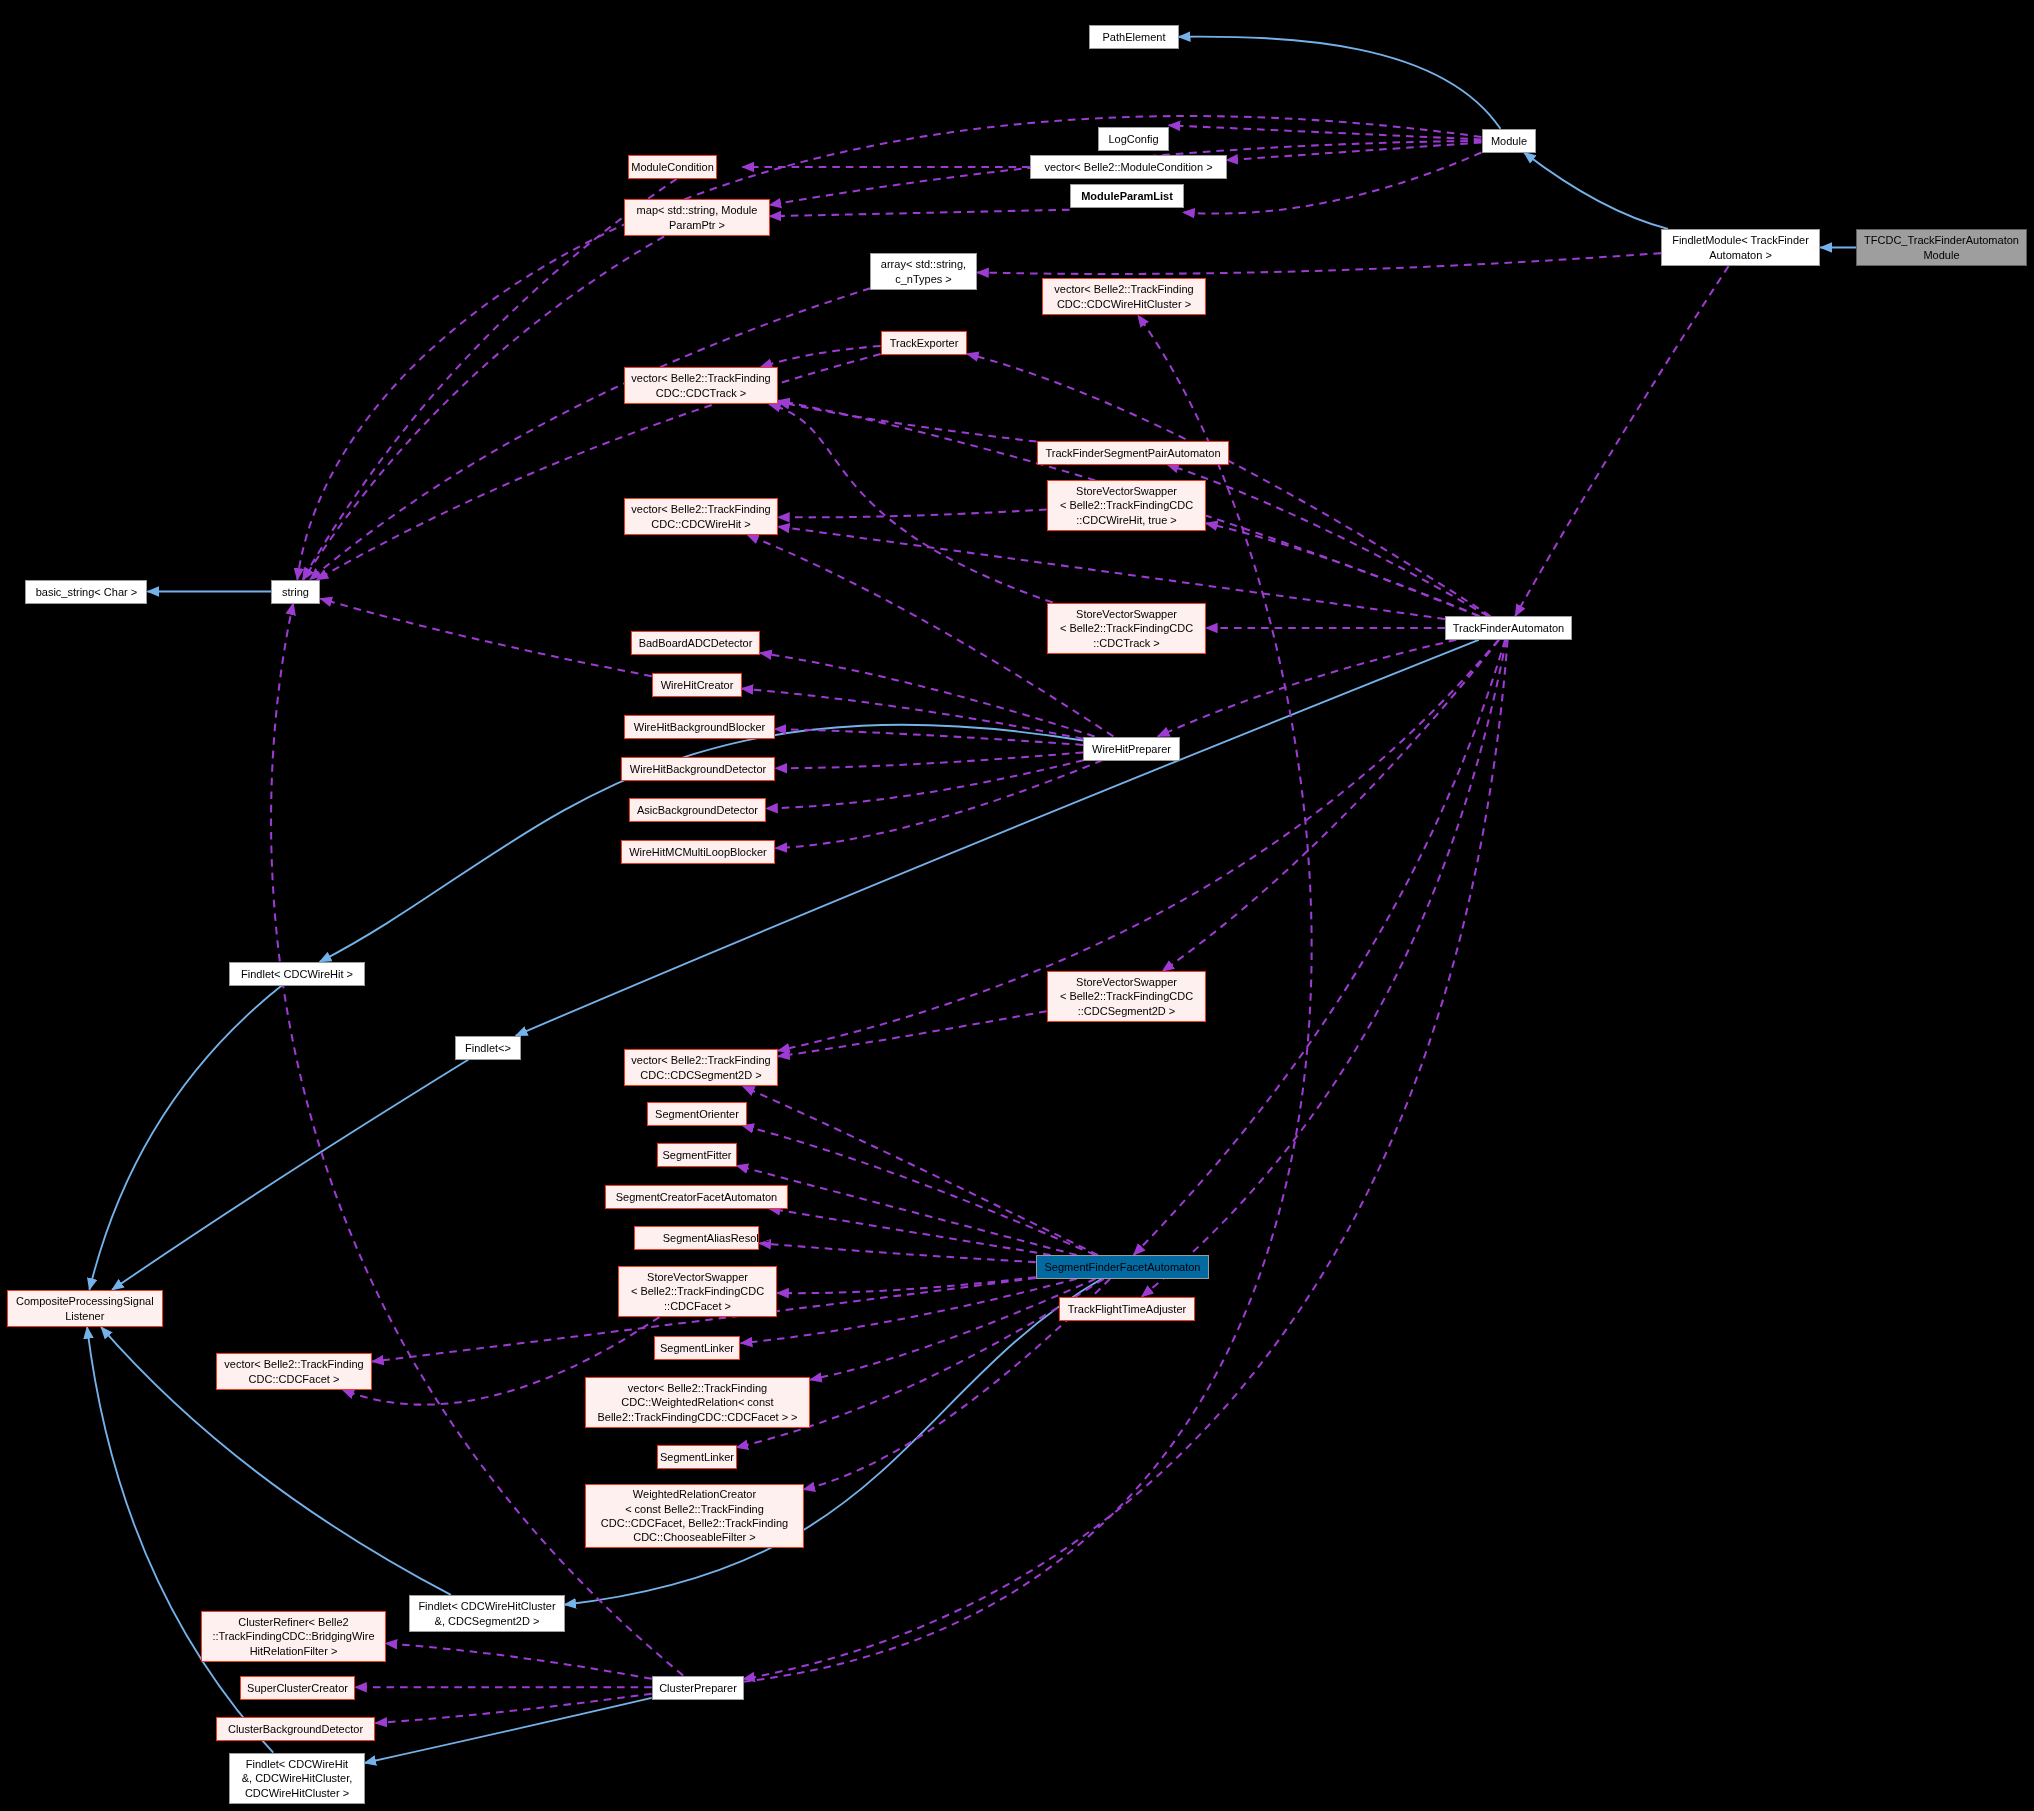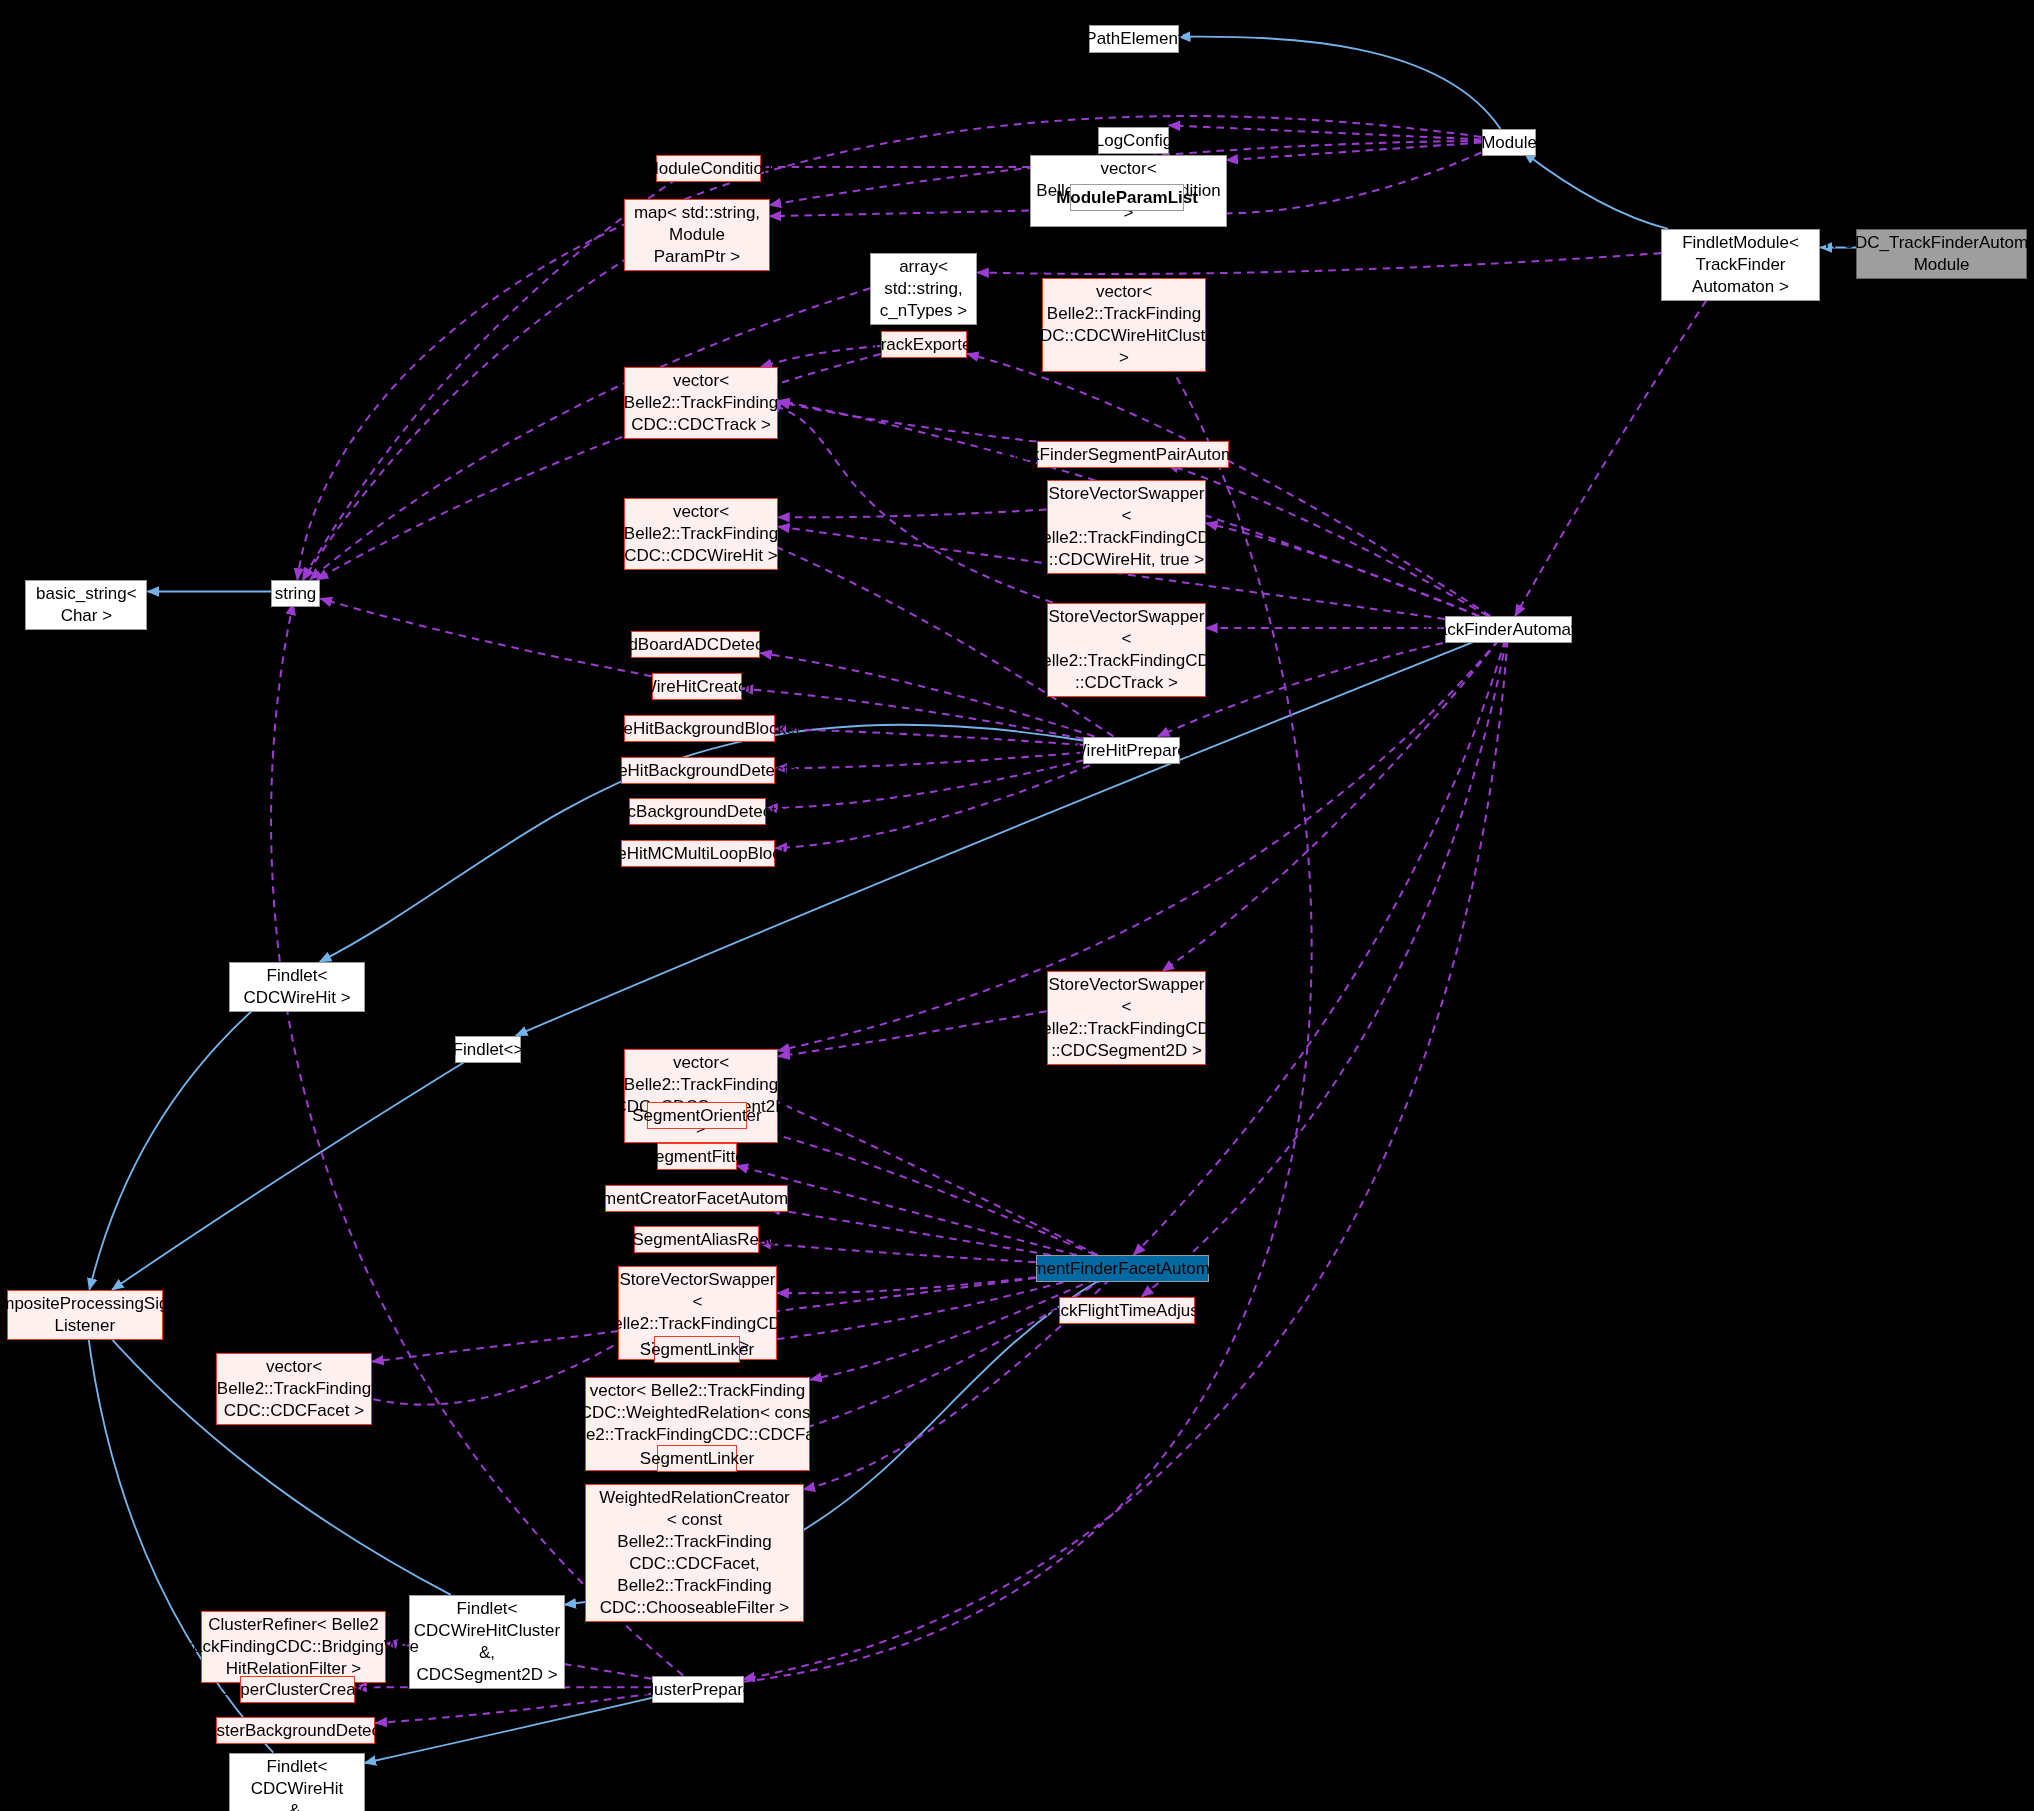--- a/index.html
+++ b/index.html
@@ -1,19 +1,19 @@
 <!DOCTYPE html>
 <html style="font-size:13.6px"><head>
 <meta charset="utf-8">
 <style>
   html,body{margin:0;padding:0;background:#000;}
   #canvas{position:relative;overflow:hidden;font-family:"Liberation Sans","DejaVu Sans",sans-serif;}
   #edge-layer{position:absolute;left:0;top:0;}
   .node{position:absolute;box-sizing:border-box;display:flex;align-items:center;justify-content:center;
-        text-align:center;white-space:pre-line;line-height:1.3;font-size:17px;color:#000;
+        text-align:center;white-space:pre-line;line-height:1.3;font-size:11px;color:#000;
         padding:1.7px 4.2px;cursor:pointer;}
   .node.gray{background:#ffffff;border:1.7px solid #9c9c9c;}
   .node.red{background:#fdf0ee;border:1.7px solid #f5391e;}
   .node.target{background:#9e9e9e;border:1.7px solid #5f5f5f;}
 </style>
 </head>
 <body>
 
 <div id="canvas" style="width: 2034px; height: 1811px; background: rgb(0, 0, 0);">
   <svg id="edge-layer" xmlns="http://www.w3.org/2000/svg" width="2034" height="1811" viewBox="0 0 2400 2137">
@@ -88,21 +88,21 @@
       <path d="M1278,871.8035714285714 Q1055,828 875,812.549356223176" fill="none" stroke="#9d3bd2" stroke-width="2.4" stroke-dasharray="9 7" marker-end="url(#arrow-usage)"></path>
       <path d="M1278,878.9888888888889 Q1065,864 914,860.225" fill="none" stroke="#9d3bd2" stroke-width="2.4" stroke-dasharray="9 7" marker-end="url(#arrow-usage)"></path>
       <path d="M1278,887.8555555555556 Q1065,906 915,906.6224066390041" fill="none" stroke="#9d3bd2" stroke-width="2.4" stroke-dasharray="9 7" marker-end="url(#arrow-usage)"></path>
       <path d="M1278.5820895522388,897 Q1065,950 904,953.99173553719" fill="none" stroke="#9d3bd2" stroke-width="2.4" stroke-dasharray="9 7" marker-end="url(#arrow-usage)"></path>
       <path d="M1300.945945945946,897 Q1065,994 915,1000.8464730290457" fill="none" stroke="#9d3bd2" stroke-width="2.4" stroke-dasharray="9 7" marker-end="url(#arrow-usage)"></path>
       <path d="M769,797.8676470588235 Q550,756 378,706.3681592039801" fill="none" stroke="#9d3bd2" stroke-width="2.4" stroke-dasharray="9 7" marker-end="url(#arrow-usage)"></path>
       <path d="M1039,417.7581395348837 Q660,520 373.46067415730334,684" fill="none" stroke="#9d3bd2" stroke-width="2.4" stroke-dasharray="9 7" marker-end="url(#arrow-usage)"></path>
     </svg>
 <div class="node gray" style="left: 1089px; top: 25.4px; width: 90px; min-height: 24px; background: rgb(255, 255, 255); border-color: rgb(156, 156, 156); color: rgb(0, 0, 0);">PathElement</div>
     <div class="node gray" style="left: 1098px; top: 112px; width: 71px; min-height: 24px; background: rgb(255, 255, 255); border-color: rgb(156, 156, 156); color: rgb(0, 0, 0); margin-top: 15px;">LogConfig</div>
-    <div class="node red" style="left: 656px; top: 155px; width: 105px; min-height: 24px; background: rgb(253, 240, 238); border-color: rgb(245, 57, 30); color: rgb(0, 0, 0);">ModuleCondition</div>
+    <div class="node red" style="left: 628px; top: 155px; width: 89px; min-height: 24px; background: rgb(253, 240, 238); border-color: rgb(245, 57, 30); color: rgb(0, 0, 0);">ModuleCondition</div>
     <div class="node gray" style="left: 1030px; top: 155px; width: 197px; min-height: 24px; background: rgb(255, 255, 255); border-color: rgb(156, 156, 156); color: rgb(0, 0, 0);">vector&lt; Belle2::ModuleCondition &gt;</div>
     <div class="node red" style="left: 624px; top: 199px; width: 146px; min-height: 37px; background: rgb(253, 240, 238); border-color: rgb(245, 57, 30); color: rgb(0, 0, 0);">map&lt; std::string, Module
 ParamPtr &gt;</div>
     <div class="node gray" style="left: 1070px; top: 184px; width: 114px; min-height: 24px; background: rgb(255, 255, 255); border-color: rgb(156, 156, 156); color: rgb(0, 0, 0); font-weight: bold;">ModuleParamList</div>
     <div class="node gray" style="left: 1482px; top: 129px; width: 54px; min-height: 24px; background: rgb(255, 255, 255); border-color: rgb(156, 156, 156); color: rgb(0, 0, 0);">Module</div>
     <div class="node gray" style="left: 1661px; top: 229px; width: 159px; min-height: 37px; background: rgb(255, 255, 255); border-color: rgb(156, 156, 156); color: rgb(0, 0, 0);">FindletModule&lt; TrackFinder
 Automaton &gt;</div>
     <div class="node target" style="left: 1856px; top: 229px; width: 171px; min-height: 37px; background: rgb(158, 158, 158); border-color: rgb(95, 95, 95); color: rgb(0, 0, 0);">TFCDC_TrackFinderAutomaton
 Module</div>
     <div class="node gray" style="left: 870px; top: 253px; width: 107px; min-height: 37px; background: rgb(255, 255, 255); border-color: rgb(156, 156, 156); color: rgb(0, 0, 0);">array&lt; std::string,

